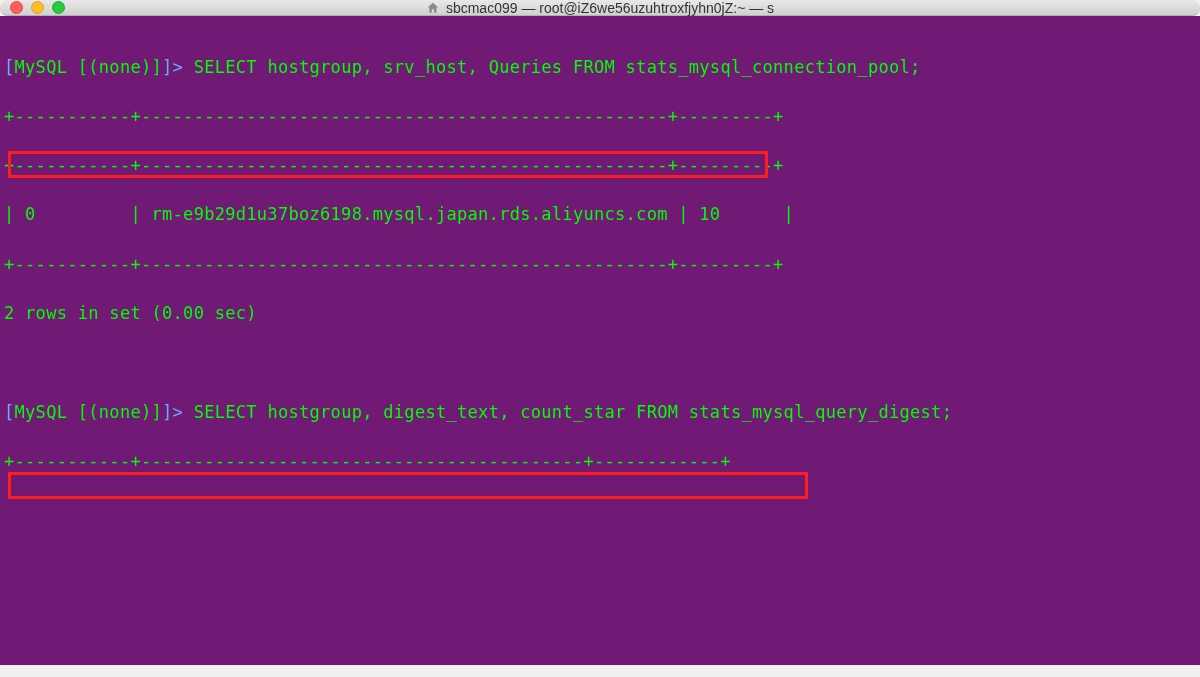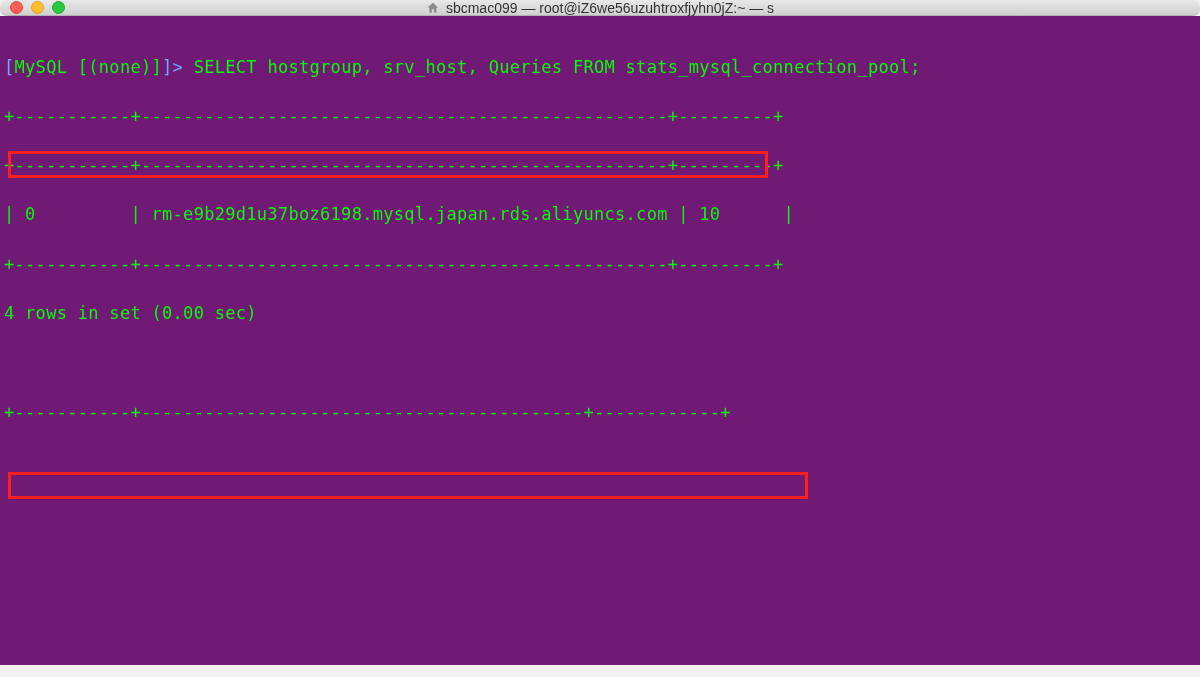--- a/index.html
+++ b/index.html
@@ -89,22 +89,23 @@
     <span>sbcmac099 — root@iZ6we56uzuhtroxfjyhn0jZ:~ — s</span>
   </div>
 </div>
 
 <div class="terminal">
 <div class="row-line"><span class="blue">[</span><span class="green">MySQL [(none)]</span><span class="blue">]&gt; </span><span class="green">SELECT hostgroup, srv_host, Queries FROM stats_mysql_connection_pool;</span></div>
 <div class="row-line green">+-----------+--------------------------------------------------+---------+</div>
 <div class="row-line green">+-----------+--------------------------------------------------+---------+</div>
 <div class="row-line green">| 0         | rm-e9b29d1u37boz6198.mysql.japan.rds.aliyuncs.com | 10      |</div>
 <div class="row-line green">+-----------+--------------------------------------------------+---------+</div>
-<div class="row-line green">4 rows in set (0.00 sec)</div>
+<div class="row-line green">2 rows in set (0.00 sec)</div>
 <div class="row-line">&nbsp;</div>
+<div class="row-line"><span class="blue">[</span><span class="green">MySQL [(none)]</span><span class="blue">]&gt; </span><span class="green">SELECT hostgroup, digest_text, count_star FROM stats_mysql_query_digest;</span></div>
 <div class="row-line green">+-----------+------------------------------------------+------------+</div>
 
 
 
 
 
 
 
 
 

